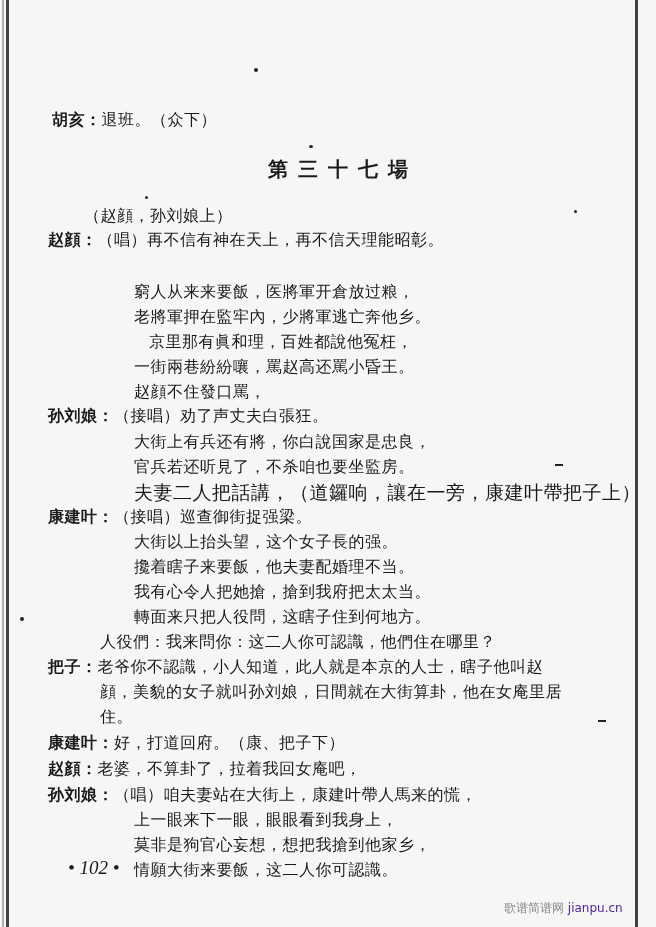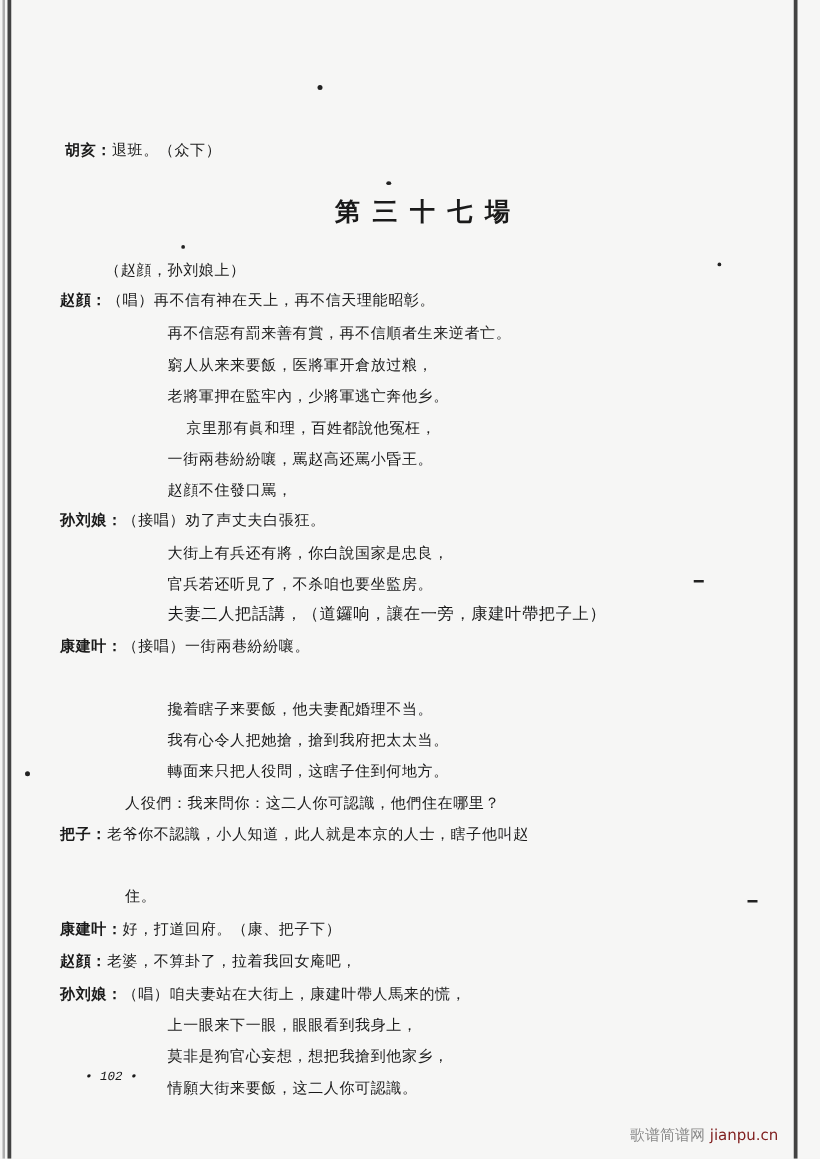--- a/index.html
+++ b/index.html
@@ -38,55 +38,55 @@
     .border-right {
       position: absolute;
       left: 635px; top: 0;
       width: 3px; height: 927px;
       background: #222;
       opacity: 0.85;
     }
     .line {
       position: absolute;
       white-space: nowrap;
-      font-size: 12px;
+      font-size: 16px;
       line-height: 20px;
       letter-spacing: 0.5px;
     }
     .speaker {
       font-weight: bold;
     }
     .title {
       position: absolute;
       left: 0; width: 656px;
       text-align: center;
       top: 156px;
       font-size: 20px;
       font-weight: bold;
       letter-spacing: 10px;
       padding-left: 15px;
     }
     .pagenum {
       position: absolute;
       left: 68px;
       top: 857px;
-      font-size: 10px;
+      font-size: 19px;
       font-style: italic;
-      font-family: Liberation Mono, monospace;
+      font-family: Liberation Serif, serif;
     }
     .watermark {
       position: absolute;
       left: 504px;
       top: 900px;
       font-size: 12px;
       color: #8a8a8a;
       font-family: "DejaVu Sans", sans-serif;
     }
     .watermark .wm-url {
-      color: #7f1d1d;
+      color: #4c1d95;
     }
     .speck {
       position: absolute;
       background: #222;
       border-radius: 50%;
     }
   </style>
 </head>
 <body>
 
@@ -107,23 +107,20 @@
     <span class="speaker">胡亥：</span><span>退班。（众下）</span>
   </div>
 
   <div class="title">第三十七場</div>
 
   <div class="line" style="left:84px;top:206px;">（赵顔，孙刘娘上）</div>
 
   <div class="line" style="left:48px;top:230px;text-align:center;">
     <span class="speaker">赵顔：</span><span>（唱）再不信有神在天上，再不信天理能昭彰。</span>
   </div>
-  <div class="line" style="left:134px;top:256px;">
-    <span>再不信惡有罰来善有賞，再不信順者生来逆者亡。</span>
-  </div>
   <div class="line" style="left:134px;top:282px;">
     <span>窮人从来来要飯，医將軍开倉放过粮，</span>
   </div>
   <div class="line" style="left:134px;top:307px;">
     <span>老將軍押在監牢內，少將軍逃亡奔他乡。</span>
   </div>
   <div class="line" style="left:134px;top:332px;margin-left:15px;">
     <span>京里那有眞和理，百姓都說他冤枉，</span>
   </div>
   <div class="line" style="left:134px;top:357px;">
@@ -134,40 +131,46 @@
   </div>
   <div class="line" style="left:48px;top:406px;">
     <span class="speaker">孙刘娘：</span><span>（接唱）劝了声丈夫白張狂。</span>
   </div>
   <div class="line" style="left:134px;top:432px;">
     <span>大街上有兵还有將，你白說国家是忠良，</span>
   </div>
   <div class="line" style="left:134px;top:457px;">
     <span>官兵若还听見了，不杀咱也要坐監房。</span>
   </div>
-  <div class="line" style="left:134px;top:482px;font-size:13px;">
+  <div class="line" style="left:134px;top:482px;font-size:19px;">
     <span>夫妻二人把話講，（道鑼响，讓在一旁，康建叶帶把子上）</span>
   </div>
   <div class="line" style="left:48px;top:507px;">
-    <span class="speaker">康建叶：</span><span>（接唱）一街兩巷紛紛嚷。</span>
+    <span class="speaker">康建叶：</span><span>（接唱）巡查御街捉强梁。</span>
+  </div>
+  <div class="line" style="left:134px;top:532px;">
+    <span>大街以上抬头望，这个女子長的强。</span>
   </div>
   <div class="line" style="left:134px;top:557px;">
     <span>攙着瞎子来要飯，他夫妻配婚理不当。</span>
   </div>
   <div class="line" style="left:134px;top:582px;">
     <span>我有心令人把她搶，搶到我府把太太当。</span>
   </div>
   <div class="line" style="left:134px;top:607px;">
     <span>轉面来只把人役問，这瞎子住到何地方。</span>
   </div>
   <div class="line" style="left:100px;top:632px;">
     <span>人役們：我来問你：这二人你可認識，他們住在哪里？</span>
   </div>
   <div class="line" style="left:48px;top:657px;">
     <span class="speaker">把子：</span><span>老爷你不認識，小人知道，此人就是本京的人士，瞎子他叫赵</span>
+  </div>
+  <div class="line" style="left:100px;top:682px;">
+    <span>顔，美貌的女子就叫孙刘娘，日間就在大街算卦，他在女庵里居</span>
   </div>
   <div class="line" style="left:100px;top:707px;">
     <span>住。</span>
   </div>
   <div class="line" style="left:48px;top:733px;">
     <span class="speaker">康建叶：</span><span>好，打道回府。（康、把子下）</span>
   </div>
   <div class="line" style="left:48px;top:759px;">
     <span class="speaker">赵顔：</span><span>老婆，不算卦了，拉着我回女庵吧，</span>
   </div>

